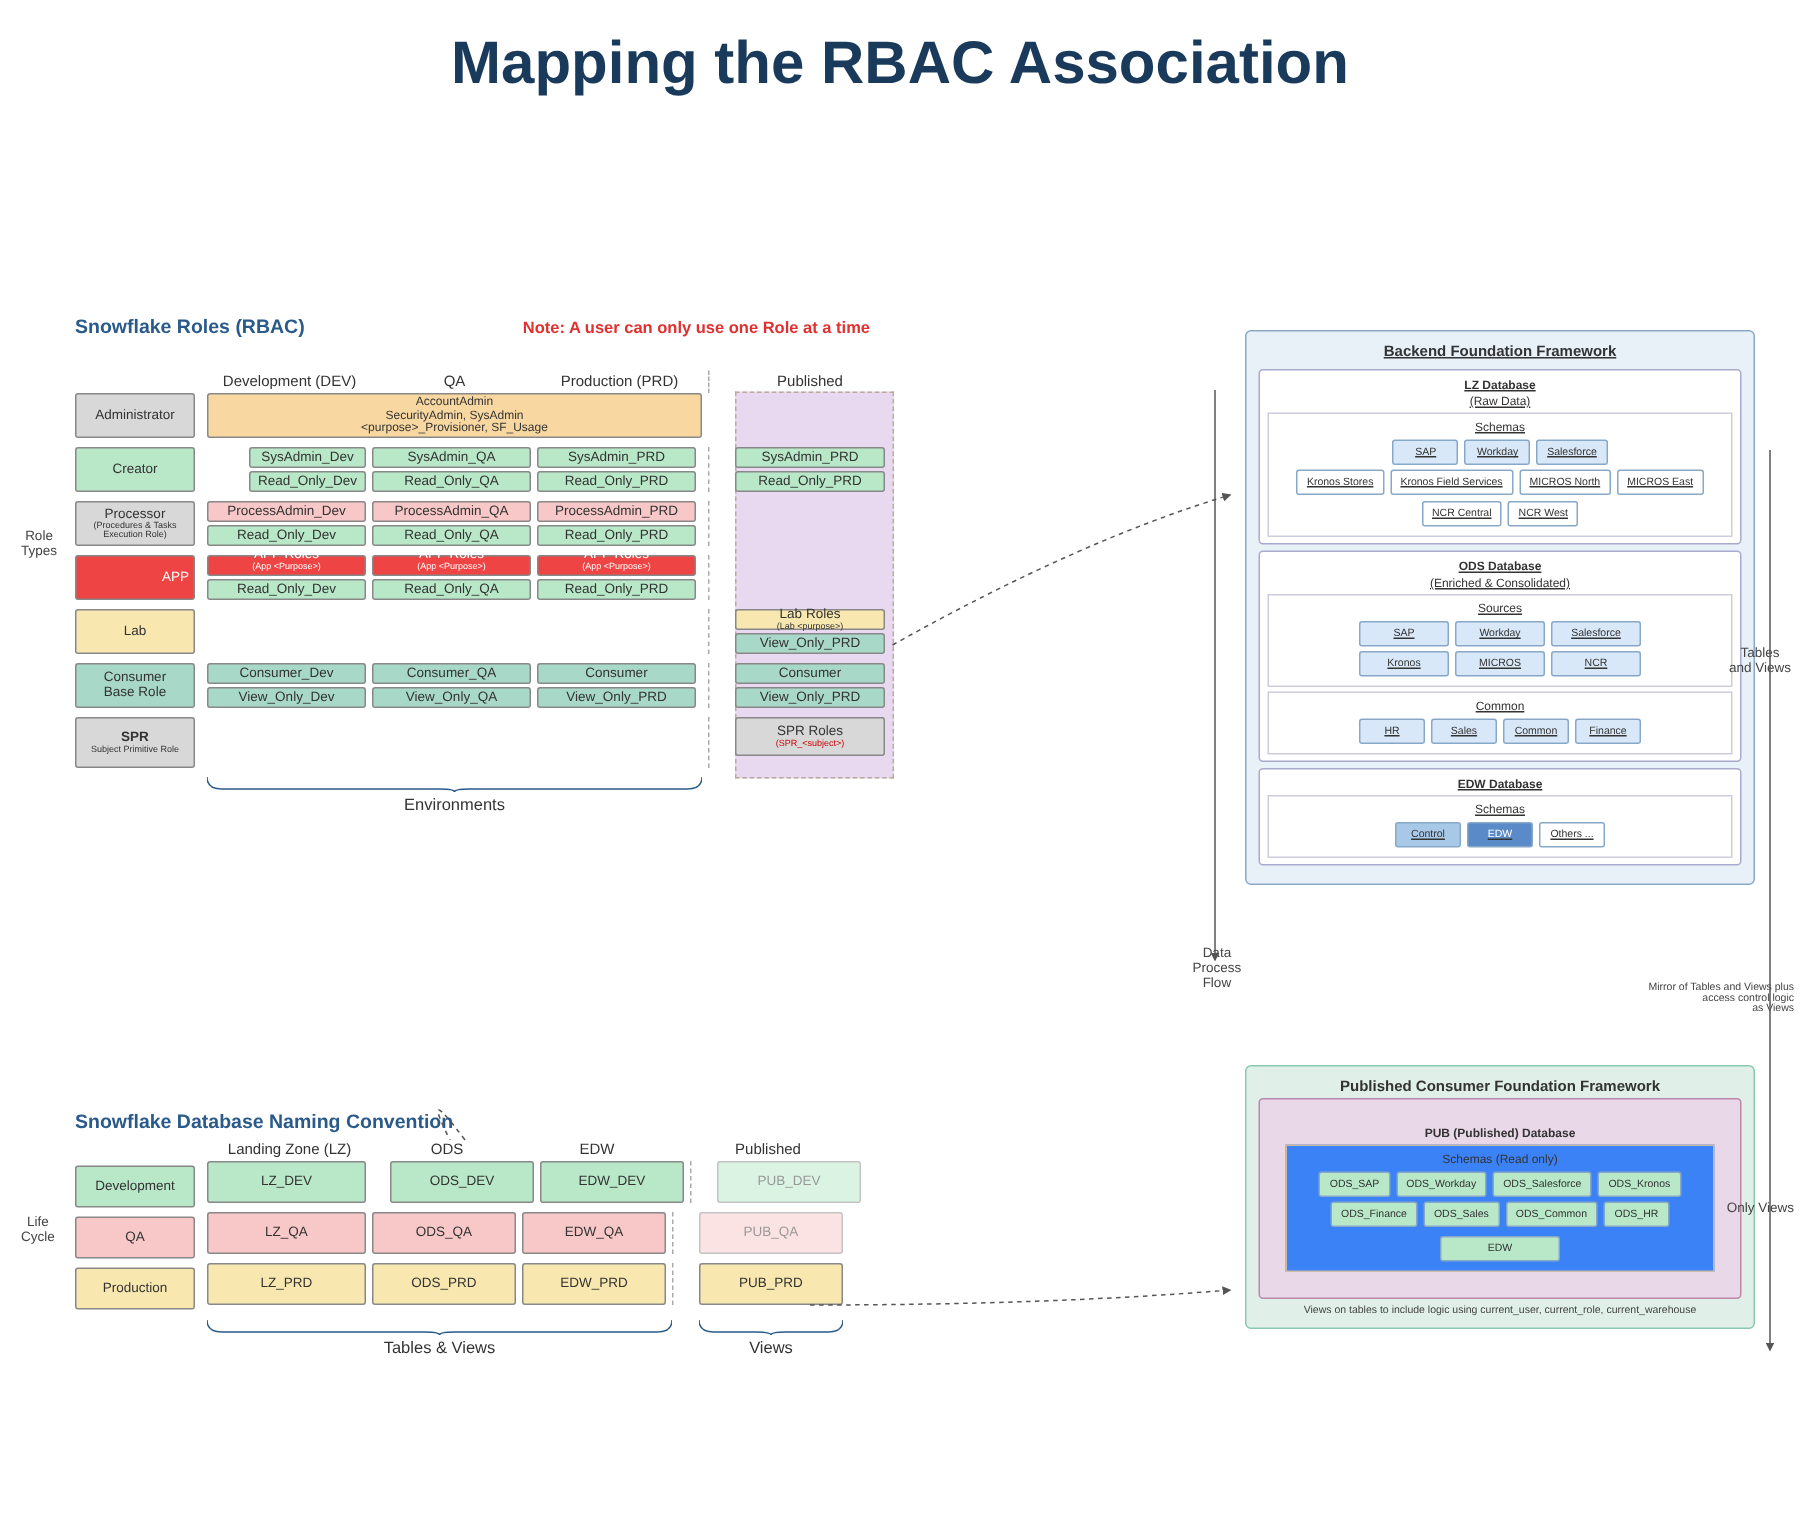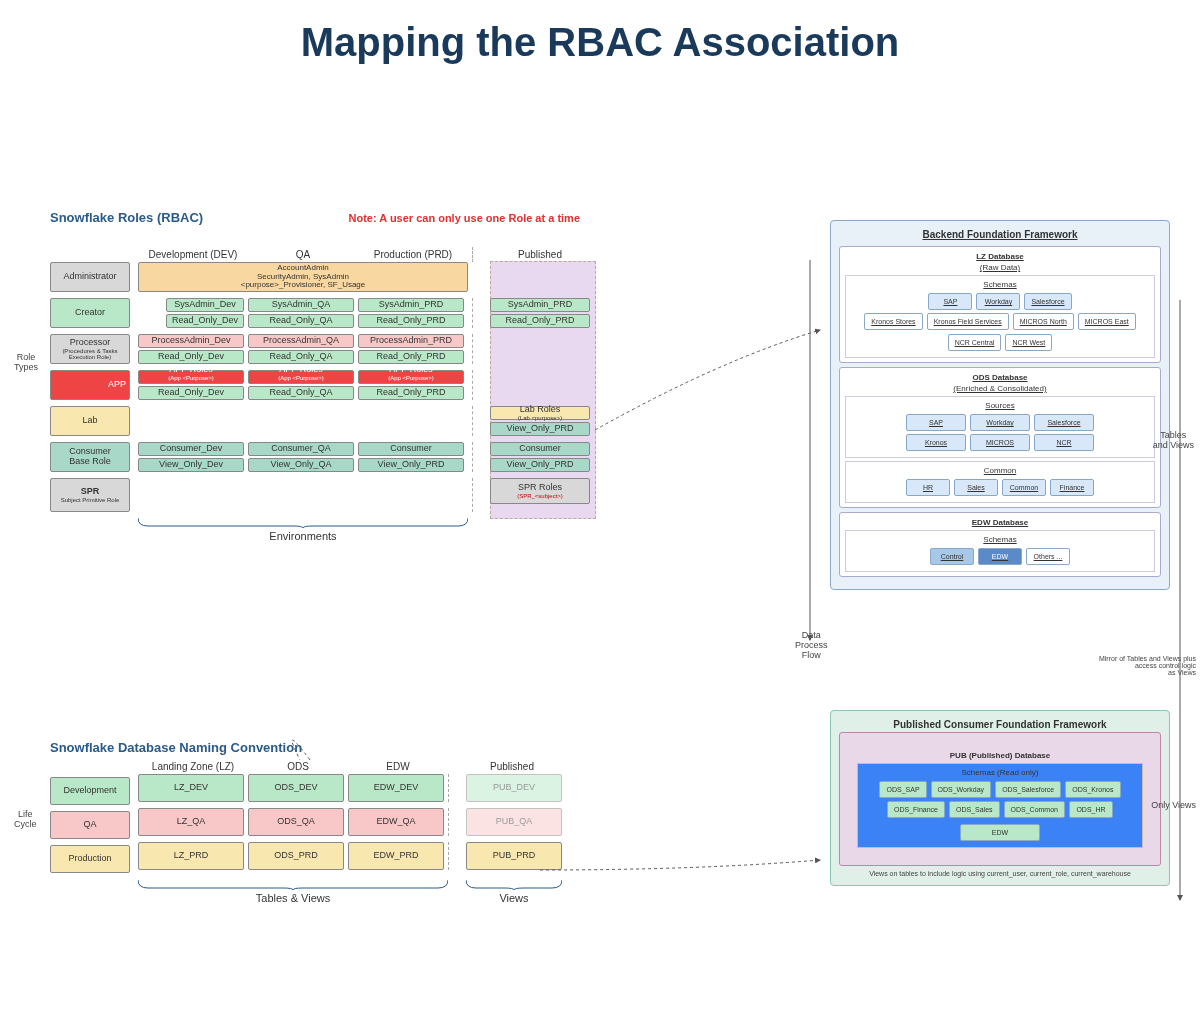--- a/index.html
+++ b/index.html
@@ -223,21 +223,21 @@
       <div class="cell pink" style="height:28px; margin-bottom:6px;">QA</div>
       <div class="cell yellow" style="height:28px;">Production</div>
     </div>
     <div style="position:absolute; left:-36px; top:50px;" class="rt-label">
       <div style="white-space:pre-line; text-align:center;">Life
 Cycle</div>
     </div>
 
     <div style="margin-left:88px;">
       <div style="display:flex; margin-bottom:6px;">
-        <div class="cell green" style="width:106px; height:28px; margin-right:4px;">LZ_DEV</div>
+        <div class="cell green" style="width:106px; height:28px; margin-right:16px;">LZ_DEV</div>
         <div class="cell green" style="width:96px; height:28px; margin-right:4px;">ODS_DEV</div>
         <div class="cell green" style="width:96px; height:28px;">EDW_DEV</div>
         <div style="width:14px; border-left:1px dashed #aaa; margin:0 4px;"></div>
         <div class="cell green" style="width:96px; height:28px; opacity:.5;">PUB_DEV</div>
       </div>
       <div style="display:flex; margin-bottom:6px;">
         <div class="cell pink" style="width:106px; height:28px; margin-right:4px;">LZ_QA</div>
         <div class="cell pink" style="width:96px; height:28px; margin-right:4px;">ODS_QA</div>
         <div class="cell pink" style="width:96px; height:28px;">EDW_QA</div>
         <div style="width:14px; border-left:1px dashed #aaa; margin:0 4px;"></div>

